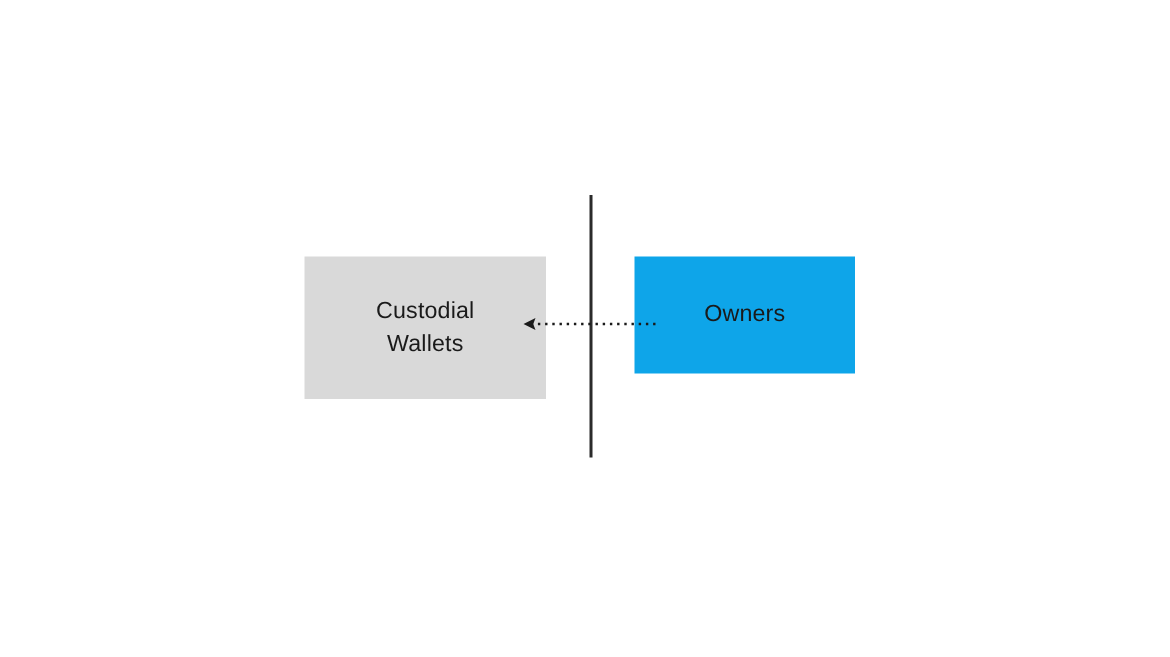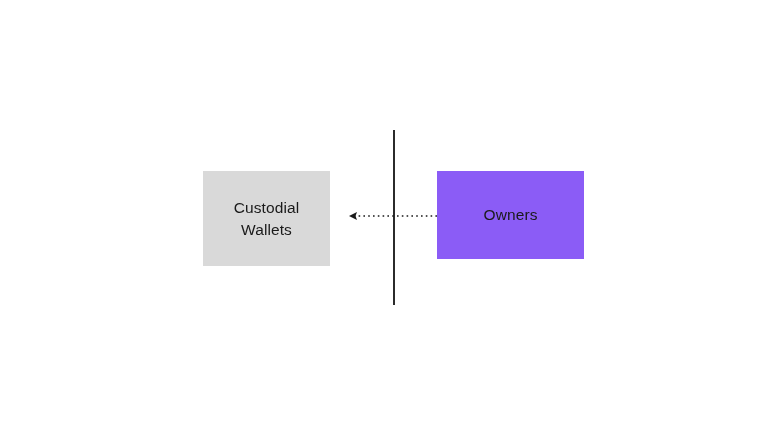--- a/index.html
+++ b/index.html
@@ -29,30 +29,30 @@
     font-family: "Liberation Sans", sans-serif;
     font-size: 15.5px;
     line-height: 22px;
     color: #1a1a1a;
     letter-spacing: 0.1px;
     white-space: pre-line;
   }
   #node-custodial-wallets {
     left: 203px;
     top: 171px;
-    width: 127px;
+    width: 161px;
     height: 95px;
     background: #d9d9d9;
   }
   #node-owners {
-    left: 437px;
+    left: 423px;
     top: 171px;
     width: 147px;
-    height: 88px;
-    background: #8b5cf6;
+    height: 78px;
+    background: #0ea5e9;
   }
   #boundary-line {
     position: absolute;
     left: 393px;
     top: 130px;
     width: 2px;
     height: 175px;
     background: #2b2b2b;
   }
   #flow-arrow {

